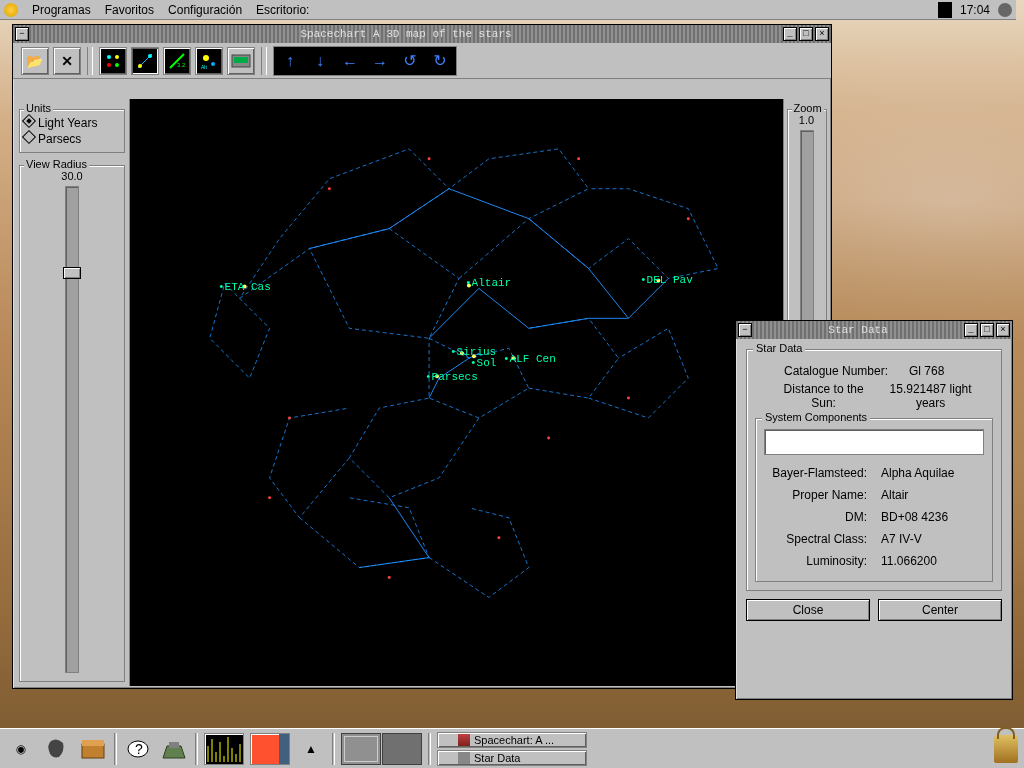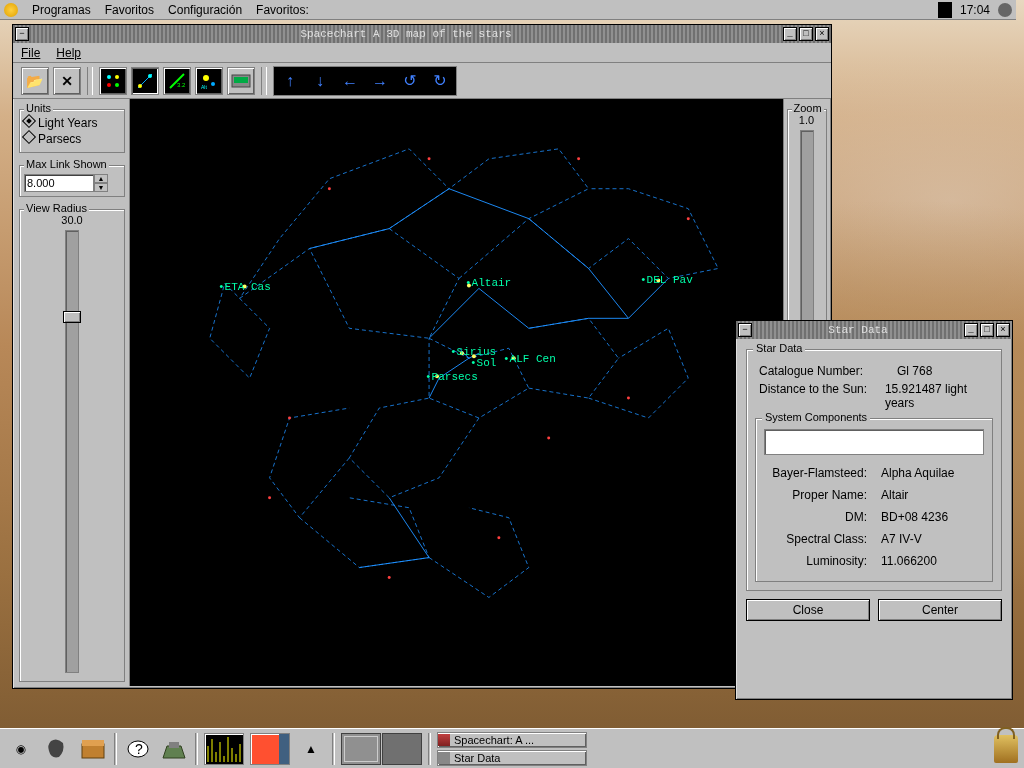--- a/index.html
+++ b/index.html
@@ -160,21 +160,21 @@
 
 
 .star-svg { position:absolute; inset:0; }
 .star-label {
   position:absolute; color:#00ffaa; font-size:11px;
   font-family:"Courier New", monospace;
 }
 
 
 .dialog-body { padding: 6px 10px; }
-.field-row { display:flex; margin:4px 4px; font-size:12px; gap:8px;}
+.field-row { display:flex; margin:4px 16px; font-size:12px; gap:8px;text-align:center;}
 .field-row .fl { width:130px; }
 .fieldset {
   border:1px solid #808080;
   box-shadow: inset 1px 1px 0 #fff;
   margin-top:8px; padding:10px 8px 8px; position:relative;
 }
 .fieldset .legend { position:absolute; top:-8px; left:6px; background:#c0c0c0; padding:0 3px; font-size:11px;}
 .btn {
   height:22px; background:#c0c0c0;
   border:1px solid #000;
@@ -199,62 +199,58 @@
   background:#c0c0c0; border-top:1px solid #fff;
   display:flex; align-items:center; padding:2px 6px; gap:6px;
   z-index:60;
 }
 .tb-icon{width:30px;height:30px;display:flex;align-items:center;justify-content:center;}
 .tb-sep{width:3px;height:32px;border-left:1px solid #808080;border-right:1px solid #fff;}
 .task-btn{
   height:16px; width:150px; background:#c0c0c0;
   border:1px solid #808080;
   box-shadow:inset 1px 1px 0 #fff, inset -1px -1px 0 #606060;
-  display:flex;align-items:center;padding:0 0;font-size:11px;gap:4px;
+  display:flex;align-items:center;padding:0 20px;font-size:11px;gap:4px;
   overflow:hidden; white-space:nowrap;
 }
 .task-btn .ticon{width:12px;height:12px;background:#888;display:inline-block;}
 .task-stack{display:flex;flex-direction:column;gap:2px;}
 .applet{width:40px;height:32px;border:1px solid #808080;box-shadow:inset 1px 1px 0 #fff;}
 .pager{display:flex;gap:1px;}
 .pager .pg{width:40px;height:32px;background:#707070;border:1px solid #404040;}
 .lock-icon{width:24px;height:28px;background:linear-gradient(#e0c060,#a07020);border-radius:4px 4px 2px 2px;margin-left:auto;position:relative;}
 .lock-icon::before{content:'';position:absolute;width:14px;height:10px;border:2px solid #806020;border-bottom:none;border-radius:8px 8px 0 0;top:-8px;left:3px;}
 </style>
 </head>
 <body>
 
 <div class="desktop-bg"></div>
 
 <div class="menubar">
   <span class="logo"></span>
   <span class="menu-item">Programas</span>
   <span class="menu-item">Favoritos</span>
   <span class="menu-item">Configuración</span>
-  <span class="menu-item">Favoritos:</span>
+  <span class="menu-item">Escritorio:</span>
   <span class="right">
     <span class="tray-icon"></span>
     <span>17:04</span>
     <span class="tray-icon2"></span>
   </span>
 </div>
 
 <div class="window" style="top:24px; left:12px; width:820px; height:665px;">
   <div class="titlebar">
     <div class="tbtn">−</div>
     <div class="title">Spacechart A 3D map of the stars</div>
     <div class="rgroup">
       <div class="tbtn">_</div>
       <div class="tbtn">□</div>
       <div class="tbtn">×</div>
     </div>
-  </div>
-  <div class="win-menubar">
-    <span class="mlabel"><u>File</u></span>
-    <span class="mlabel"><u>Help</u></span>
   </div>
   <div class="toolbar">
     <div class="tool-btn">📂</div>
     <div class="tool-btn">
         <b>✕</b>
       </div>
     <div class="tool-sep"></div>
     <div class="tool-btn dark">
         <svg width="20" height="20">
           <circle cx="6" cy="6" r="2" fill="#0ff"></circle>
@@ -306,30 +302,20 @@
       <div class="groupbox">
         <div class="legend">Units</div>
         <div class="radio">
             <span class="dot on"></span>
             <span>Light Years</span>
           </div>
         <div class="radio">
             <span class="dot"></span>
             <span>Parsecs</span>
           </div>
-      </div>
-      <div class="groupbox" style="padding-top:8px;">
-        <div class="legend">Max Link Shown</div>
-        <div class="spinbox">
-          <input value="8.000" style="">
-          <div class="spinbtns">
-            <div class="sb">▲</div>
-            <div class="sb">▼</div>
-          </div>
-        </div>
       </div>
       <div class="groupbox" style="flex:1; display:flex; flex-direction:column;">
         <div class="legend">View Radius</div>
         <div class="label-small" style="text-align:center;">30.0</div>
         <div class="slider-track">
           <div class="slider-thumb" style="top:80px;"></div>
         </div>
       </div>
     </div>
 

